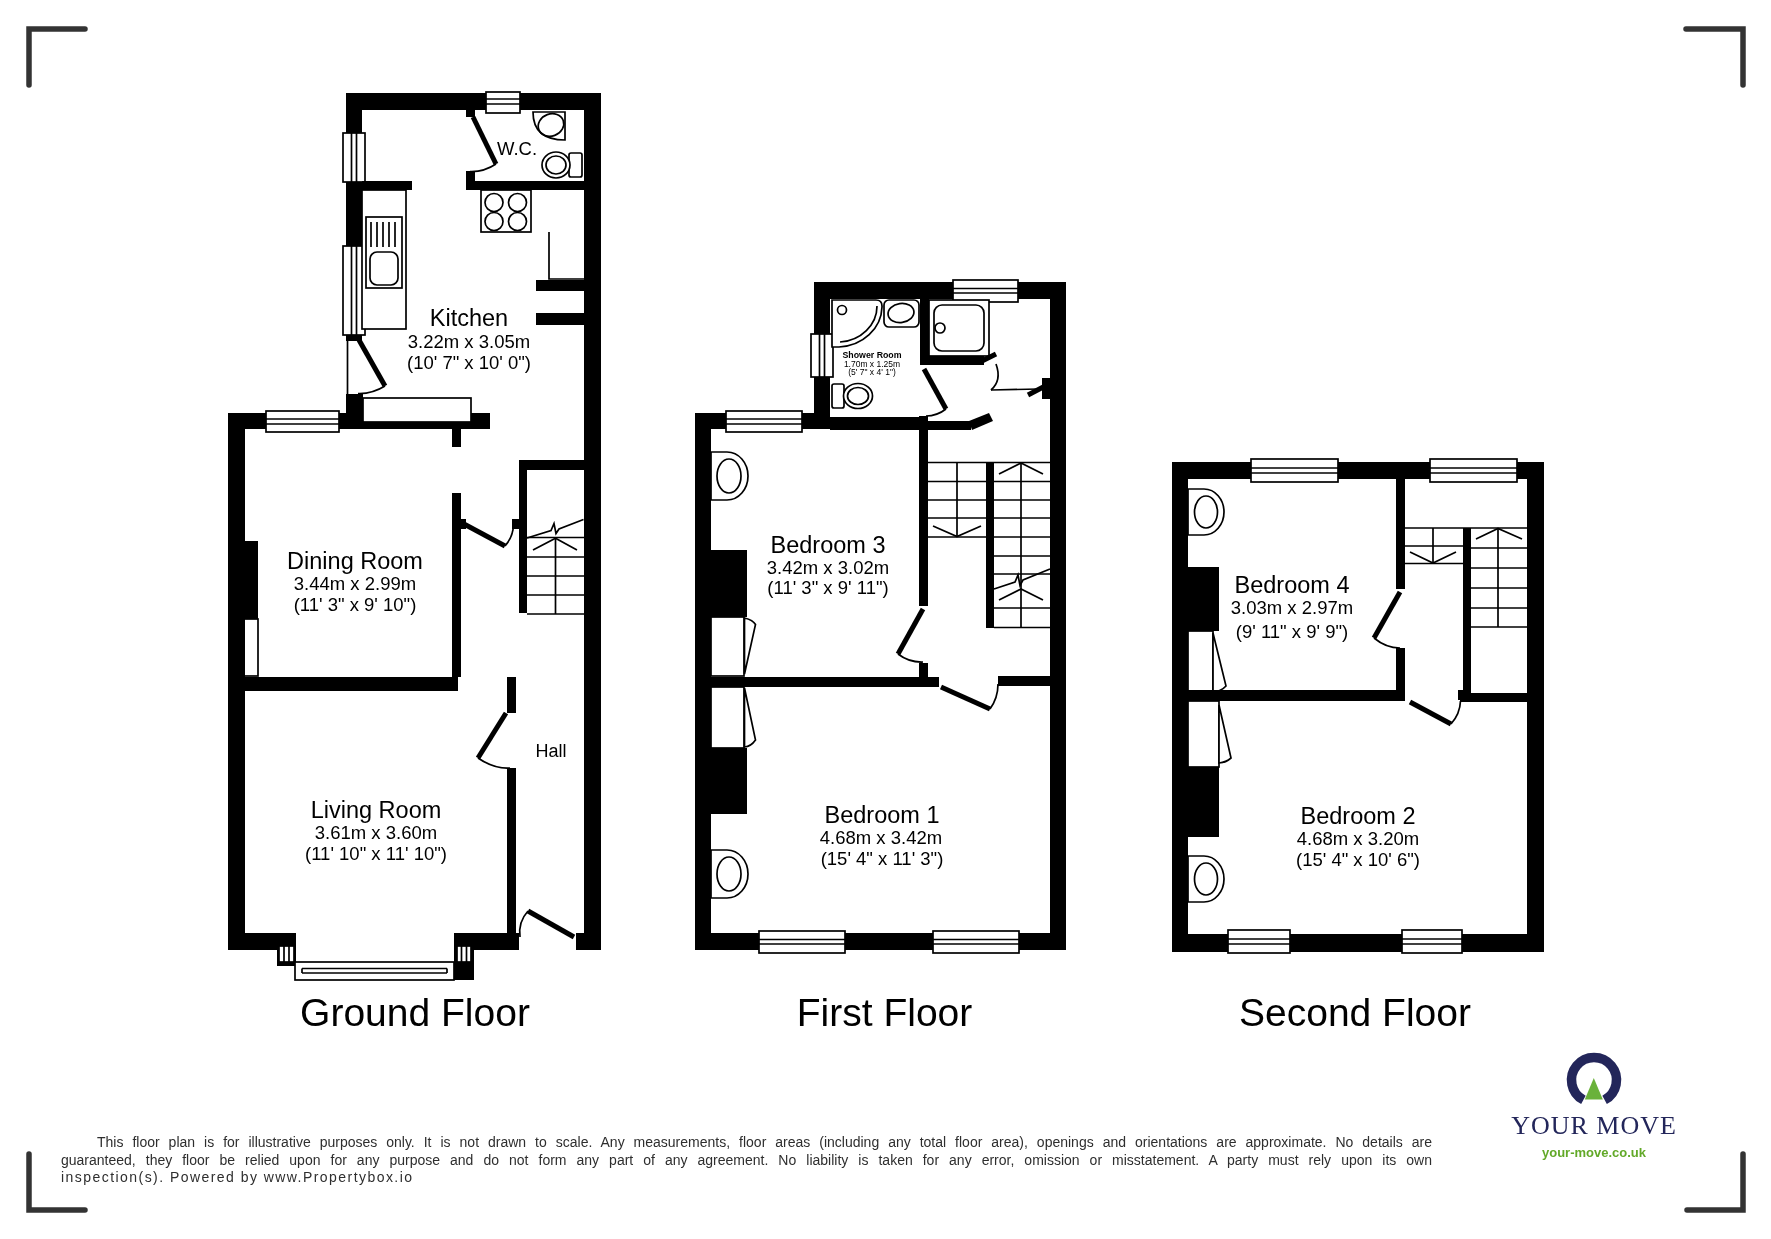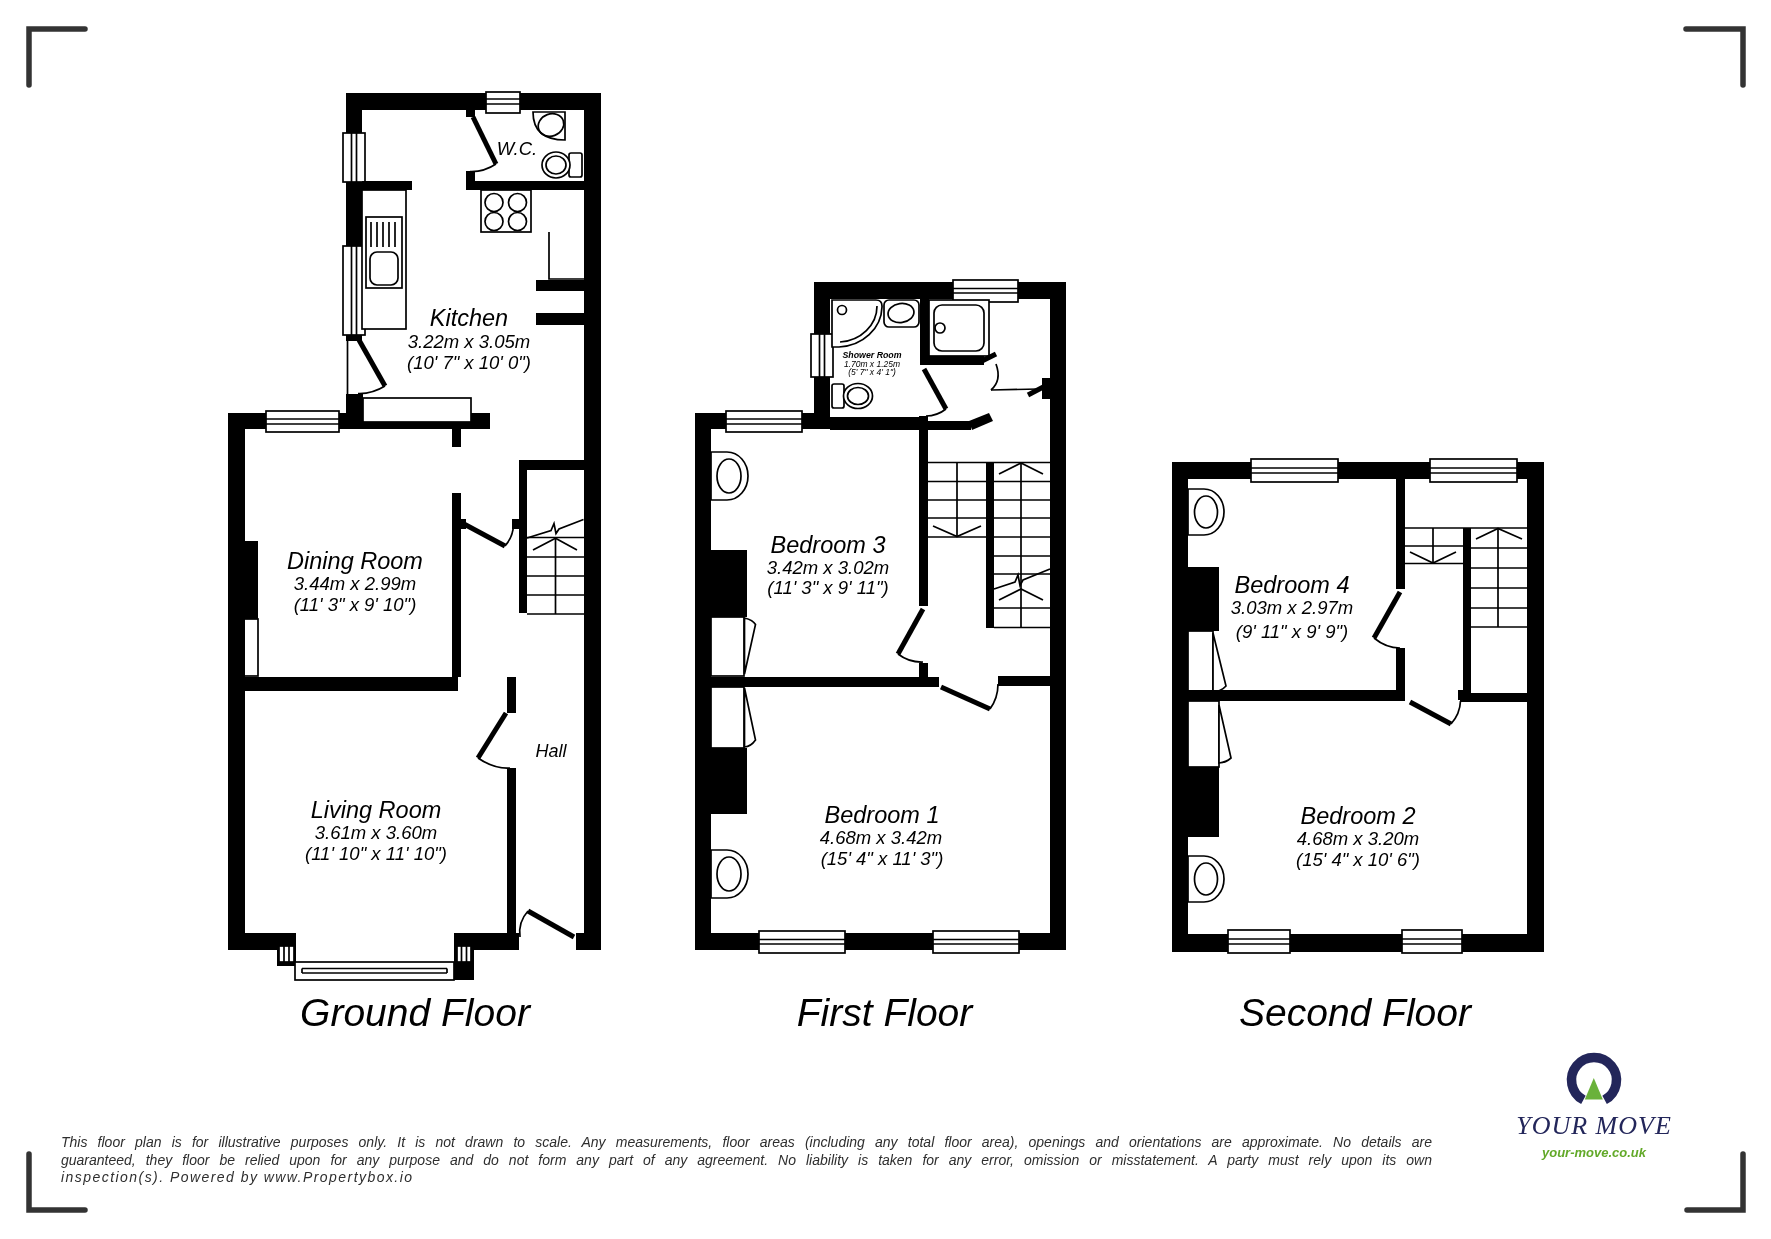--- a/index.html
+++ b/index.html
@@ -1,16 +1,16 @@
 <!DOCTYPE html>
 <html><head>
 <meta charset="utf-8">
 <style>
   html,body{margin:0;padding:0;background:#fff;}
-  .page{position:relative;width:1771px;height:1239px;background:#eab308;overflow:hidden;font-family:"Liberation Sans",sans-serif;font-style:italic;}
+  .page{position:relative;width:1771px;height:1239px;background:#eab308;overflow:hidden;font-family:"Liberation Sans",sans-serif;}
   svg{position:absolute;left:0;top:0;}
   svg text{font-family:"Liberation Sans",sans-serif;fill:#000;}
   .room{font-size:23.5px;}
   .dim{font-size:18.5px;}
   .title{font-size:39px;}
   .mid{text-anchor:middle;}
   .w{fill:#000;stroke:none;}
   .leaf{stroke:#000;stroke-width:5;fill:none;}
   .arc{stroke:#000;stroke-width:1.7;fill:none;}
   .tn{stroke:#000;stroke-width:1.7;fill:none;}
@@ -546,17 +546,17 @@
 
 <path d="M1593.8,1078 L1602.8,1099.5 L1584.8,1099.5 Z" fill="#6ab23a"></path>
 
 <text x="1594" y="1134" text-anchor="middle" style="fill:#23265a;font-family:'Liberation Serif',serif;font-size:26px;letter-spacing:1px;">YOUR MOVE</text>
 
 <text x="1594" y="1157" text-anchor="middle" style="fill:#62a928;font-size:13px;font-weight:bold;">your-move.co.uk</text>
 </g>
 </svg>
 
 <div class="disc">
-<div style="text-align:justify;text-align-last:justify;">This floor plan is for illustrative purposes only. It is not drawn to scale. Any measurements, floor areas (including any total floor area), openings and orientations are approximate. No details are</div>
+<div style="text-align:justify;text-align-last:justify;margin-left:36px;">This floor plan is for illustrative purposes only. It is not drawn to scale. Any measurements, floor areas (including any total floor area), openings and orientations are approximate. No details are</div>
 <div style="text-align:justify;text-align-last:justify;">guaranteed, they floor be relied upon for any purpose and do not form any part of any agreement. No liability is taken for any error, omission or misstatement. A party must rely upon its own</div>
 <div style="letter-spacing:1.45px;">inspection(s). Powered by www.Propertybox.io</div>
 </div>
 </div>
 
 </body></html>

